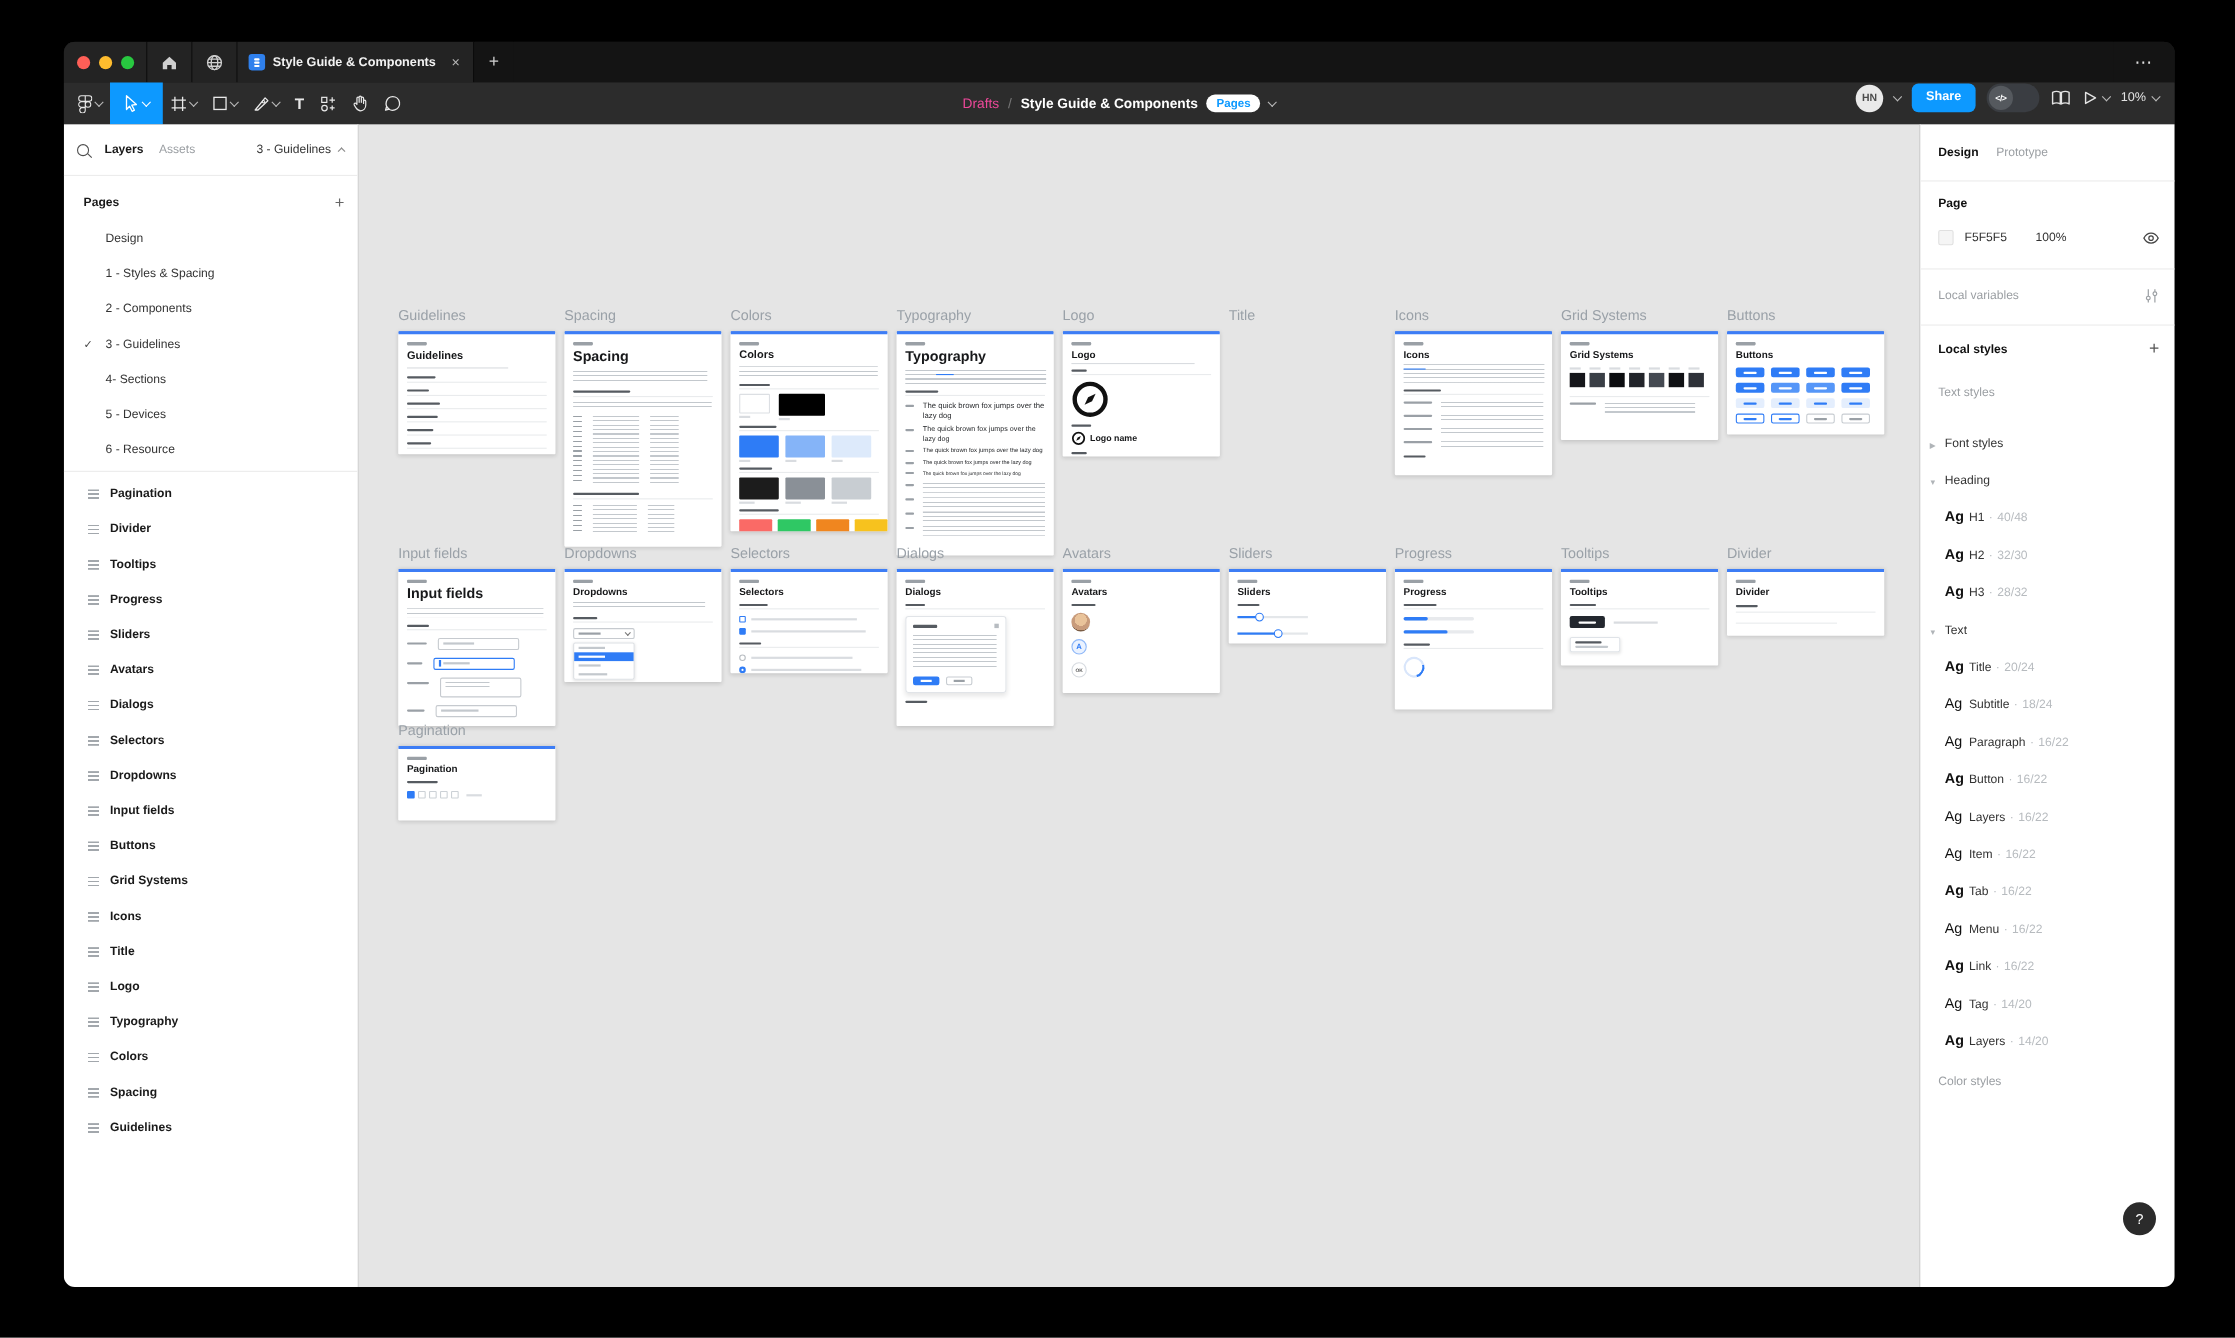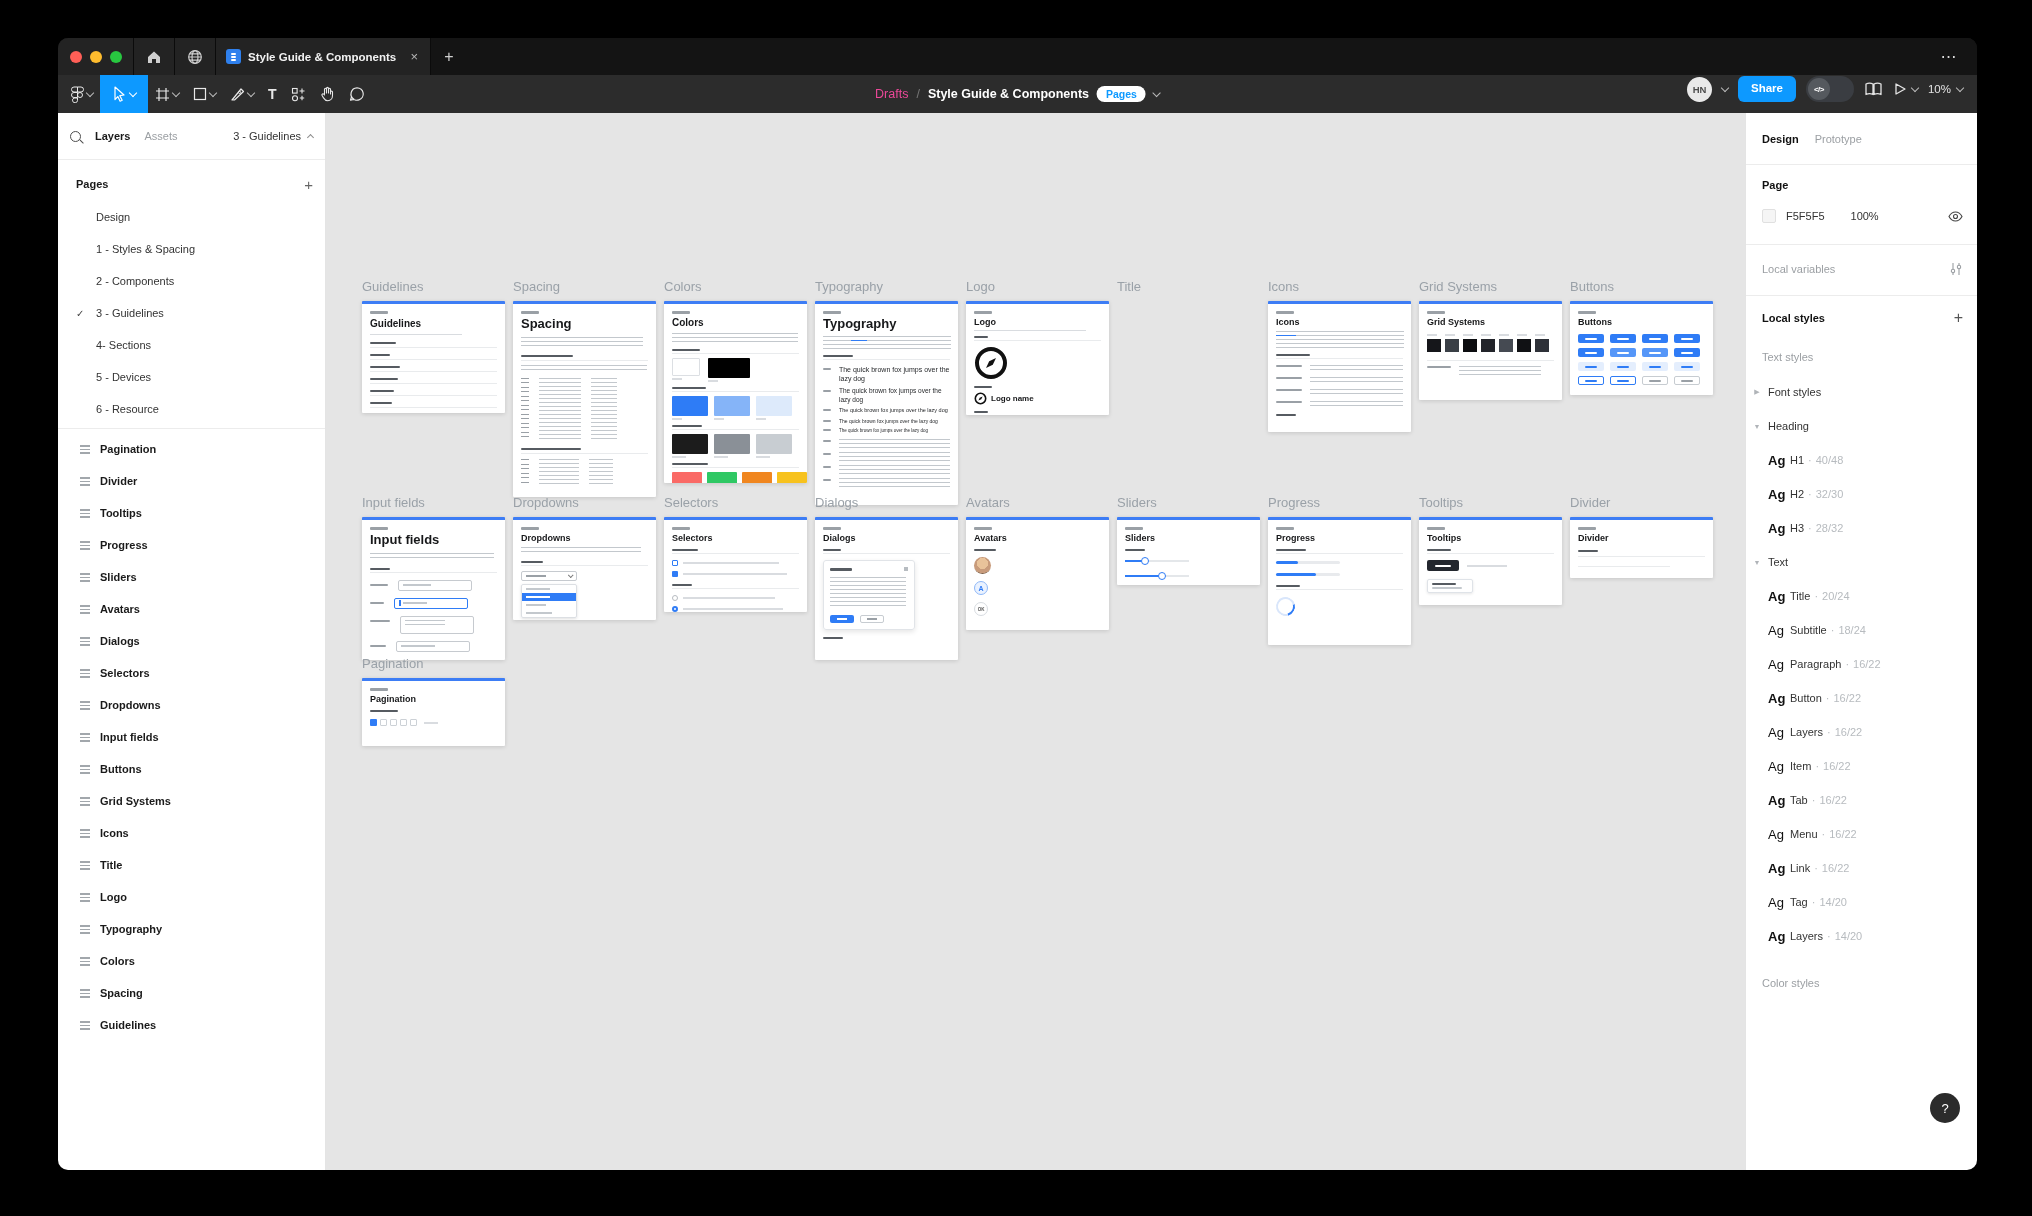--- a/index.html
+++ b/index.html
@@ -62,21 +62,21 @@
   .lrow{height:32px;display:flex;align-items:center;padding-left:22px;gap:10px}
   .lyr-ic{width:10px;height:9px;background:repeating-linear-gradient(to bottom,#a2a7ac 0,#a2a7ac 1.6px,transparent 1.6px,transparent 3.6px);flex:none}
   .lrow .t{font-size:11px;font-weight:bold;color:#1a1a1a}
 
   .rp-tabs{position:absolute;left:0;top:0;width:100%;height:52px;border-bottom:1px solid #ececec;display:flex;align-items:center;gap:16px;padding:0 16px}
   .rp-tab{font-size:11px;color:#9b9fa3}
   .rp-tab.on{color:#111;font-weight:bold}
   .rp-sec-label{font-size:11px;font-weight:bold;color:#111}
   .rp-gray{font-size:11px;color:#9b9fa3}
   .swatch{width:14px;height:14px;border:1px solid #e0e0e0;border-radius:2px;background:#f5f5f5}
-  .srow{height:34px;display:flex;align-items:center;font-size:11px;color:#333}
+  .srow{height:34px;display:flex;align-items:flex-end;font-size:11px;color:#333}
   .srow .tri{width:22px;text-align:center;color:#b0b4b8;font-size:7px;flex:none}
   .srow .ag{width:22px;font-size:13px;color:#111;flex:none}
   .srow .ag.bold{font-weight:bold}
   .srow .nm{color:#333}
   .srow .dot{color:#b7bbbf;margin:0 4px;width:auto;height:auto;background:none}
   .srow .sz{color:#b7bbbf}
   .help-fab{position:absolute;width:30px;height:30px;border-radius:50%;background:#2b2b2b;color:#fff;font-size:13px;display:flex;align-items:center;justify-content:center}
 
   
   .frame{position:absolute}

